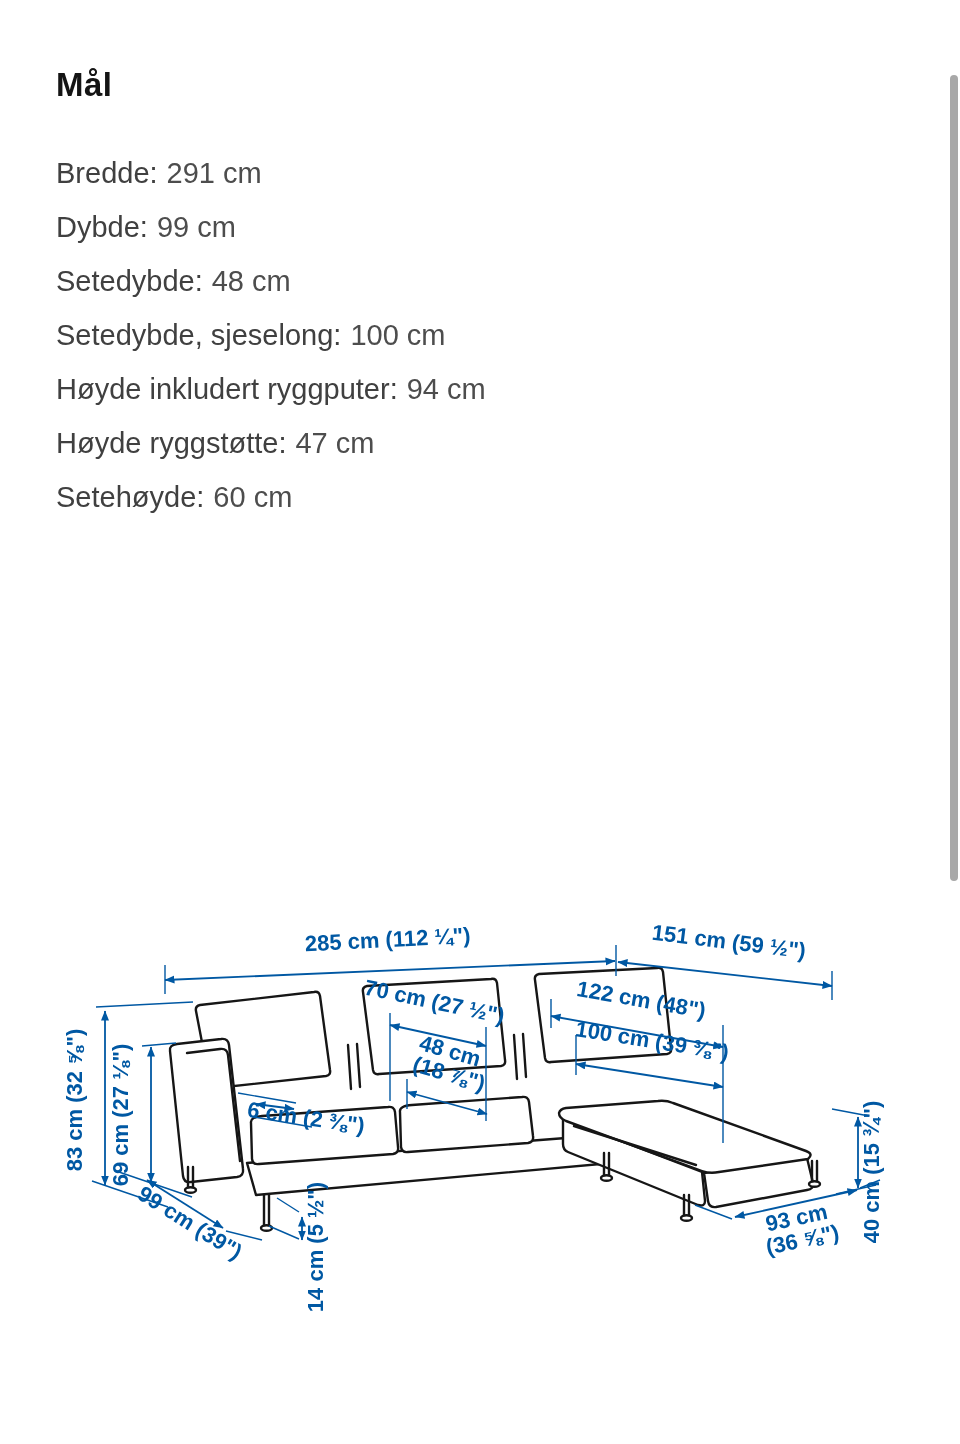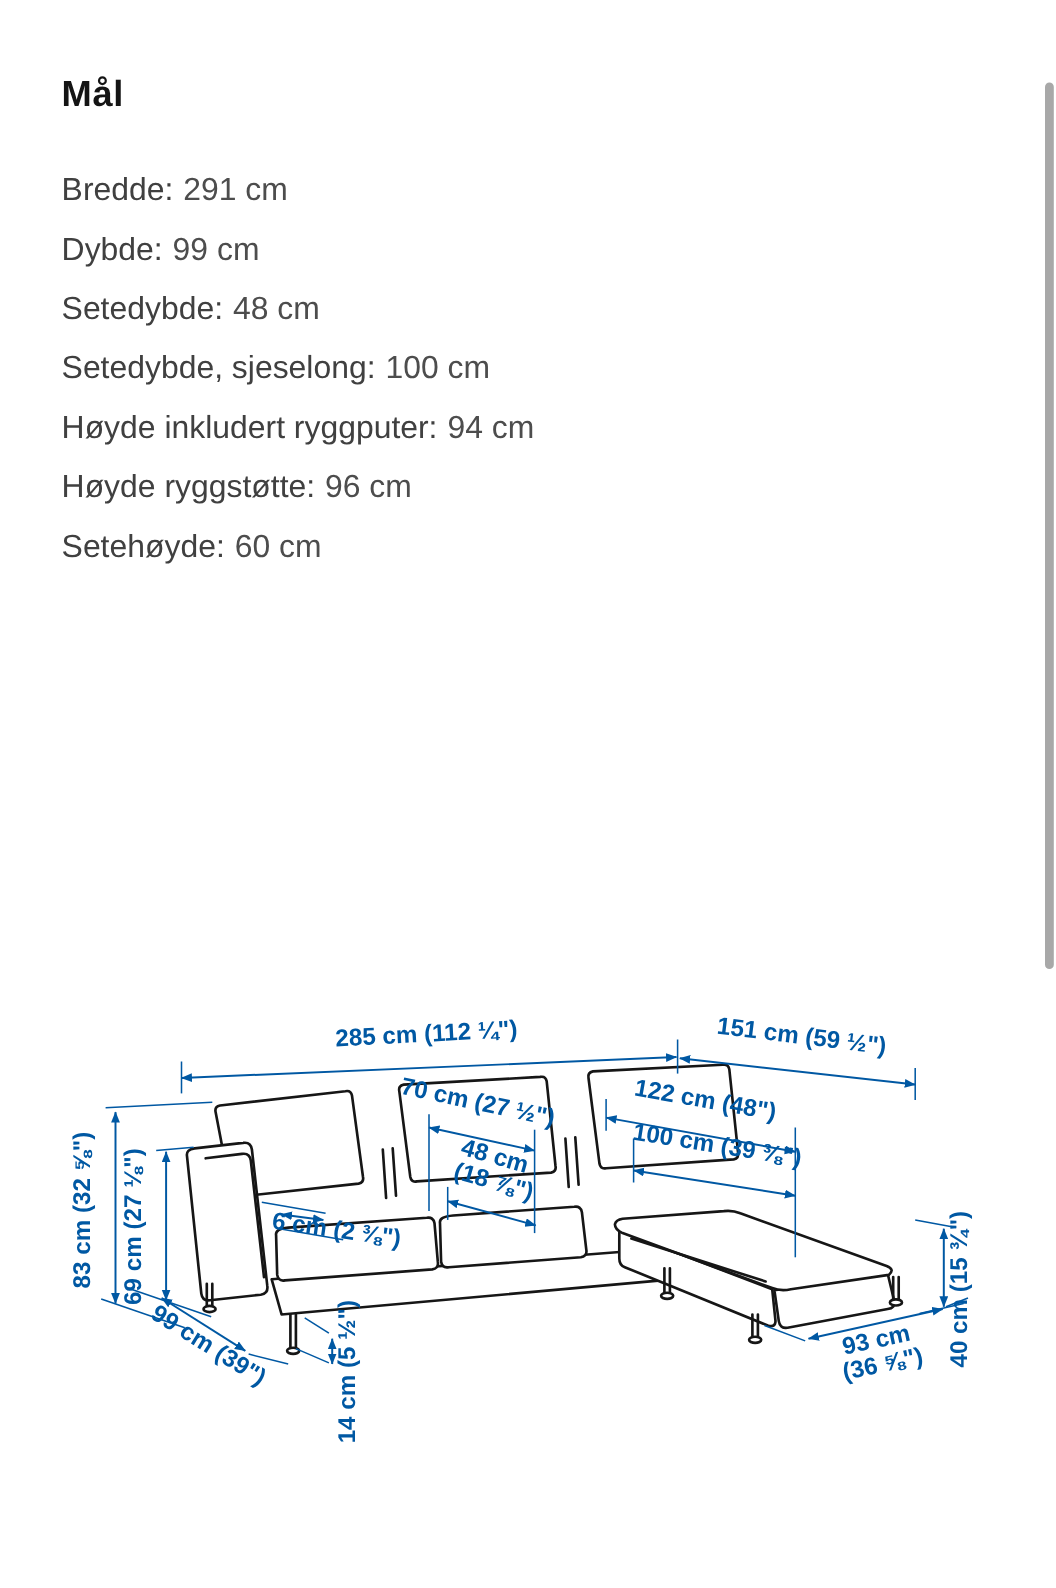--- a/index.html
+++ b/index.html
@@ -42,21 +42,21 @@
 <body>
 
 <h1 class="page-title">Mål</h1>
 
 <div class="measure-list">
   <div class="measure-row"><span class="measure-label">Bredde:</span><span class="measure-value">291 cm</span></div>
   <div class="measure-row"><span class="measure-label">Dybde:</span><span class="measure-value">99 cm</span></div>
   <div class="measure-row"><span class="measure-label">Setedybde:</span><span class="measure-value">48 cm</span></div>
   <div class="measure-row"><span class="measure-label">Setedybde, sjeselong:</span><span class="measure-value">100 cm</span></div>
   <div class="measure-row"><span class="measure-label">Høyde inkludert ryggputer:</span><span class="measure-value">94 cm</span></div>
-  <div class="measure-row"><span class="measure-label">Høyde ryggstøtte:</span><span class="measure-value">96 cm</span></div>
+  <div class="measure-row"><span class="measure-label">Høyde ryggstøtte:</span><span class="measure-value">47 cm</span></div>
   <div class="measure-row"><span class="measure-label">Setehøyde:</span><span class="measure-value">60 cm</span></div>
 </div>
 
 <div class="diagram-wrap">
 <svg width="860" height="445" viewBox="0 0 860 445">
   <defs>
     <marker id="arr" markerWidth="11" markerHeight="9" refX="9.5" refY="4" orient="auto-start-reverse" markerUnits="userSpaceOnUse">
       <path d="M0,0 L10,4 L0,8 Z" fill="#0058a3"></path>
     </marker>
   </defs>

